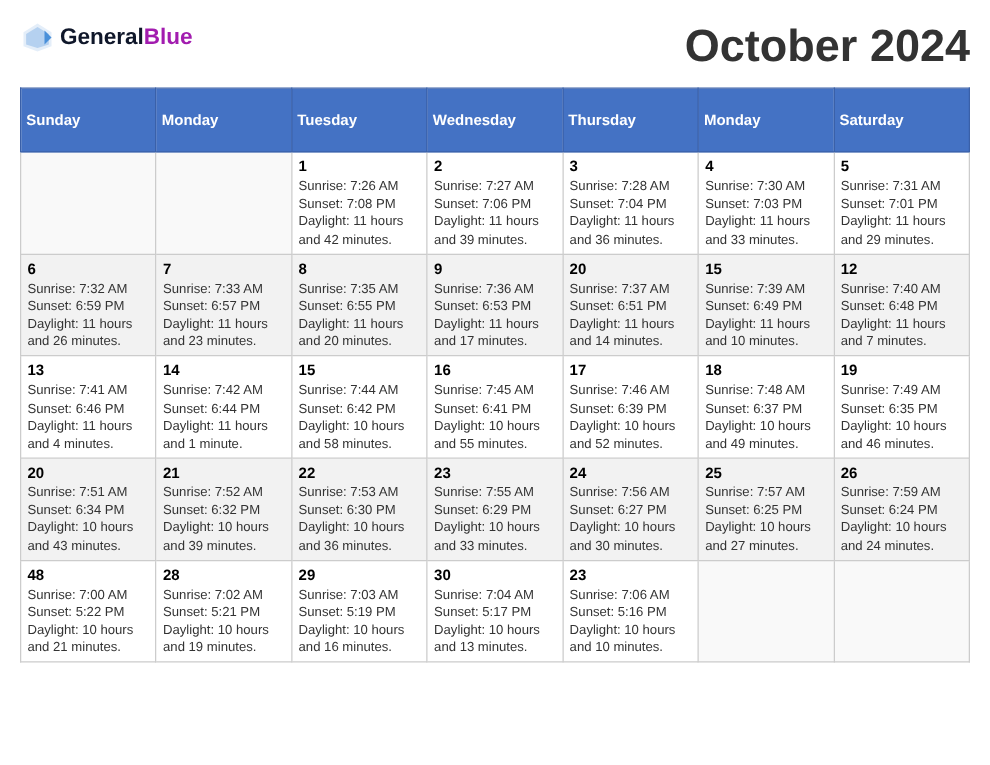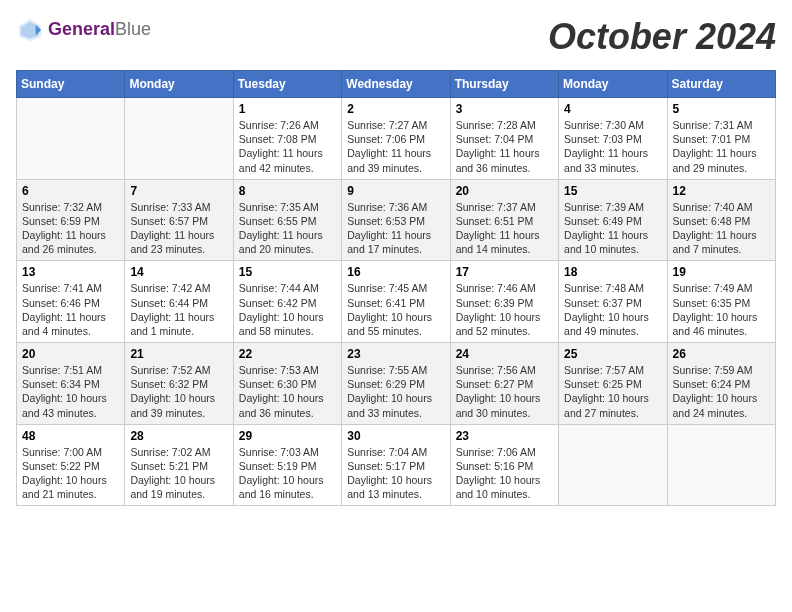--- a/index.html
+++ b/index.html
@@ -17,55 +17,54 @@
       margin-bottom: 12px;
     }
     .logo {
       display: flex;
       align-items: center;
       gap: 4px;
     }
     .logo-text-general {
       font-size: 18px;
       font-weight: bold;
-      color: #701a75;
+      color: #0f172a;
       line-height: 1.1;
     }
     .logo-text-blue {
       font-size: 18px;
-      font-weight: normal;
-      color: #737373;
+      font-weight: bold;
+      color: #a21caf;
       line-height: 1.1;
     }
     .logo-icon {
       width: 28px;
       height: 28px;
     }
     .title-block {
       text-align: center;
-      font-style: italic;
     }
     .month-title {
       font-size: 36px;
       font-weight: bold;
       color: #333;
     }
     .location-title {
       font-size: 16px;
       color: #555;
     }
     table {
       width: 100%;
       border-collapse: collapse;
       font-size: 11px;
     }
     thead tr th {
       background-color: #4472C4;
       color: #fff;
-      padding: 6px 4px;
+      padding: 18px 4px;
       text-align: left;
       font-size: 12px;
       border: 1px solid #3a60a8;
     }
     tbody tr td {
       border: 1px solid #ccc;
       vertical-align: top;
       padding: 4px 5px;
       min-height: 70px;
       height: 75px;

